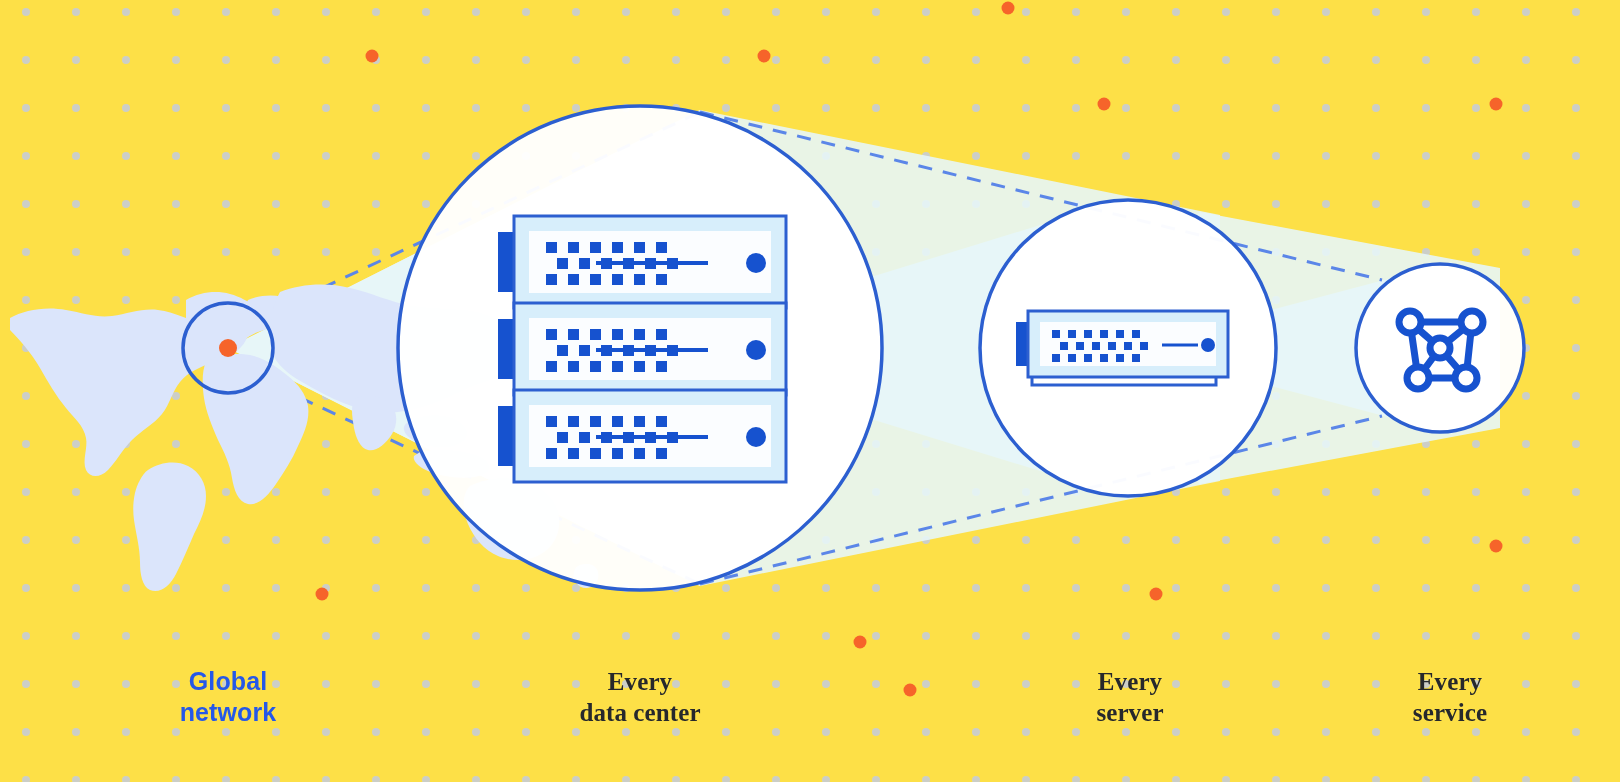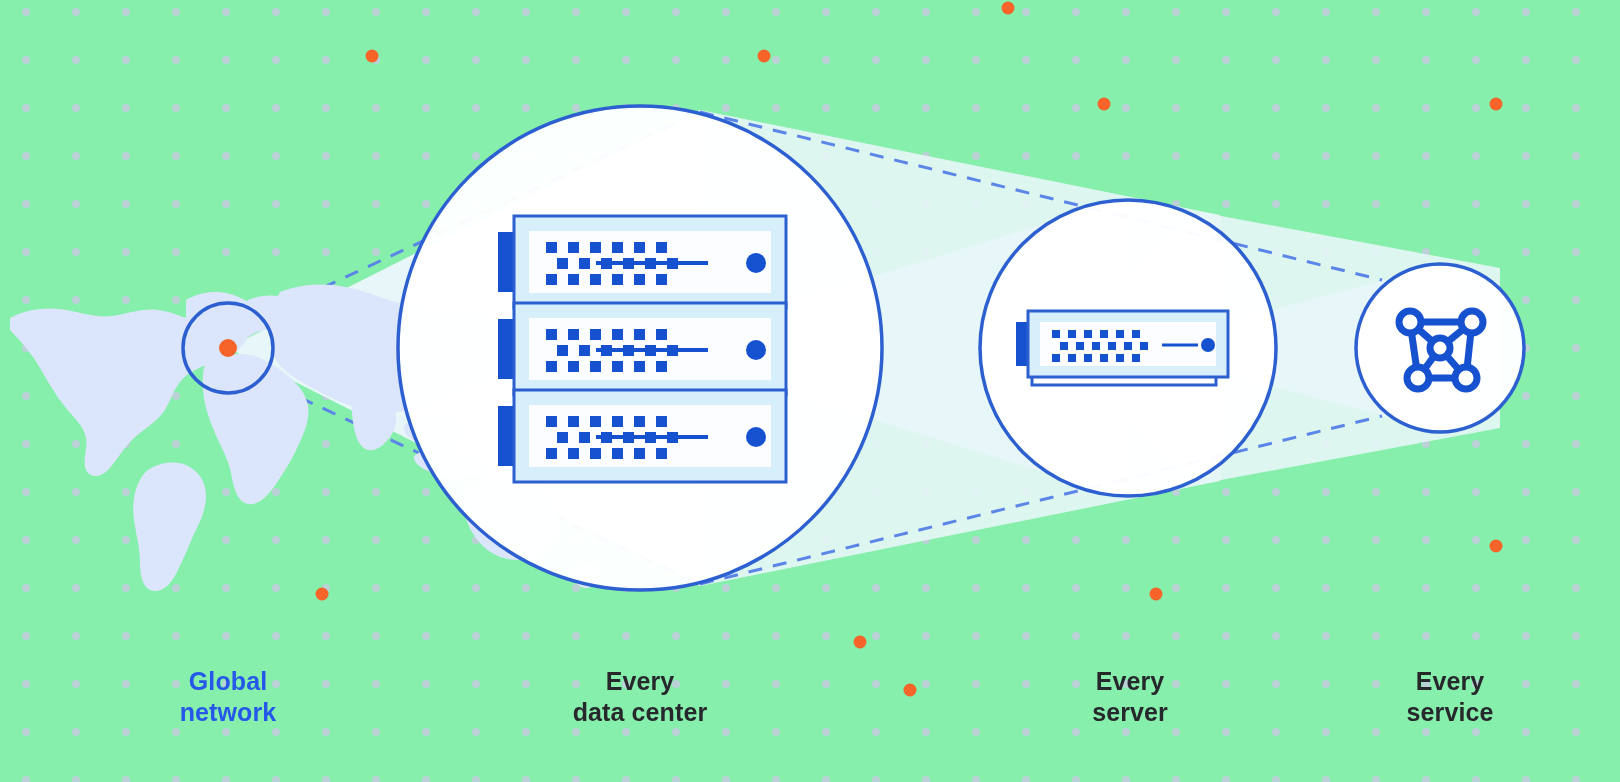--- a/index.html
+++ b/index.html
@@ -5,35 +5,35 @@
   * { margin:0; padding:0; box-sizing:border-box; }
   html, body {
     width:1620px; height:782px;
     background:#ffffff;
     font-family:"Liberation Sans", sans-serif;
     overflow:hidden;
   }
   #stage {
     position:relative;
     width:1620px; height:782px;
-    background:#86efac;
+    background:#fde047;
   }
   #scene { position:absolute; left:0; top:0; width:1620px; height:782px; }
   .label {
     position:absolute;
     text-align:center;
     font-family:"Liberation Sans", sans-serif;
     font-size:25px;
     font-weight:700;
     line-height:31px;
     letter-spacing:0.1px;
     white-space:pre-line;
     user-select:none;
   }
-  .label.dark { color:#26282c; }
+  .label.dark { color:#26282c;font-family:Liberation Serif, serif; }
   .label.accent { color:#2558e8; }
   #lbl-global   { left:118px; top:666px; width:220px; }
   #lbl-dc       { left:530px; top:666px; width:220px; }
   #lbl-server   { left:1020px; top:666px; width:220px; }
   #lbl-service  { left:1340px; top:666px; width:220px; }
 </style>
 </head>
 <body>
 
 <div id="stage">

